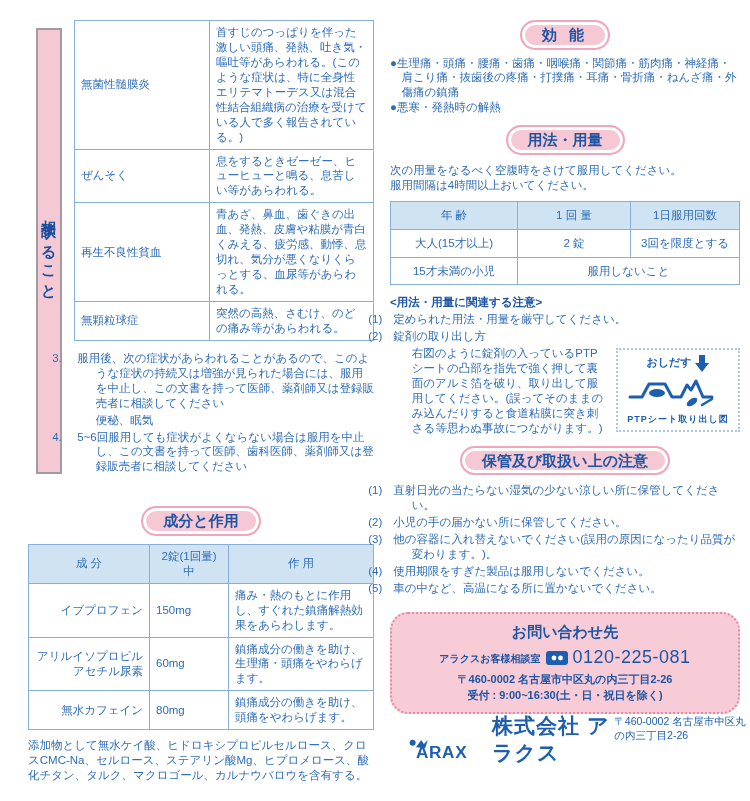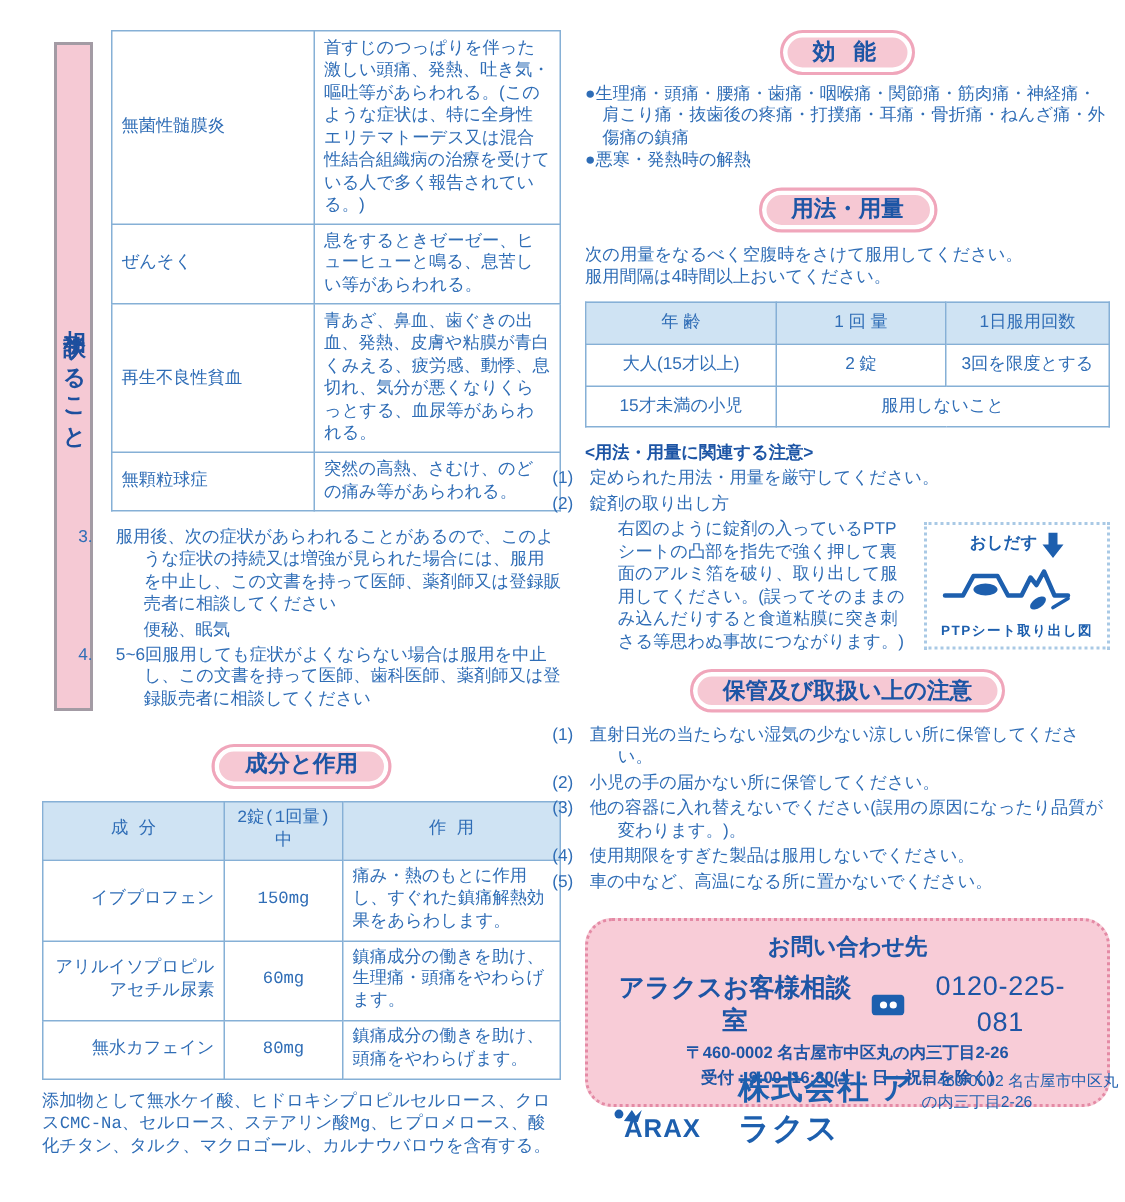--- a/index.html
+++ b/index.html
@@ -27,24 +27,24 @@
     width:22px;flex:none;background:#f5c9d4;border:2px solid #a39ba4;
     margin:8px 12px 2px 8px;display:flex;align-items:center;justify-content:center;
     writing-mode:vertical-rl;text-orientation:upright;
     color:#1d4f9e;font-weight:bold;font-size:15px;letter-spacing:3px;
   }
   .consult-body{flex:1;}
   .consult-table{width:100%;}
   .consult-table td.term{width:122px;text-align:left;}
   .consult-notes{margin-top:10px;}
   .consult-sub{padding-left:1.9em;margin:0 0 2px 0;}
-  .ing-section{margin-top:20px;font-family:Liberation Mono, monospace;}
+  .ing-section{margin-top:30px;}
   .ing-table{width:100%;margin-top:8px;}
   .ing-table .c-name{width:108px;text-align:right;}
-  .ing-table .c-amt{width:66px;text-align:center;}
+  .ing-table .c-amt{width:66px;text-align:left;}
   .additives{margin-top:8px;}
   
   .right-col{position:absolute;left:390px;top:20px;width:350px;}
   .bullets{margin-top:6px;}
   .bullet{padding-left:1em;text-indent:-1em;margin:0;}
   .sec{margin-top:10px;}
   .dose-table{width:100%;margin-top:8px;}
   .dose-table td{text-align:center;padding:6px 4px;}
   .note-heading{font-weight:bold;color:#1d55a5;margin-top:10px;}
   .note2-row{display:flex;gap:8px;align-items:flex-start;}
@@ -58,21 +58,21 @@
   .ptp-caption{font-size:9px;font-weight:bold;color:#1d5fae;letter-spacing:1px;margin-top:3px;}
   .storage-list{margin-top:8px;}
   
   .contact-box{
     margin-top:16px;background:#f8ccd7;border:2px dotted #e48aa5;border-radius:18px;
     padding:8px 12px 10px 12px;text-align:center;
   }
   .contact-title{font-weight:bold;font-size:15px;color:#1d55a5;margin-bottom:4px;}
   .contact-body{font-weight:bold;font-size:10.5px;text-align:left;color:#2f6db6;margin:0 2px;}
   .contact-phone-row{display:flex;align-items:center;justify-content:center;gap:5px;margin-top:5px;}
-  .contact-room{font-weight:bold;font-size:17px;color:#1d55a5;}
+  .contact-room{font-weight:bold;font-size:10px;color:#1d55a5;}
   .contact-number{font-size:18px;color:#1d55a5;letter-spacing:.5px;}
   .contact-addr,.contact-hours{font-weight:bold;font-size:11px;color:#1d55a5;margin-top:2px;}
   
   .footer{position:absolute;left:408px;top:712px;display:flex;align-items:flex-end;gap:10px;}
   .logo-svg{margin-top:4px;}
   .company-block{display:flex;flex-direction:row;}
   .company-name{font-size:21px;font-weight:bold;color:#1d5fae;letter-spacing:1px;}
   .company-addr{font-size:10.5px;color:#1d5fae;margin-top:3px;}
 </style>
 </head>

